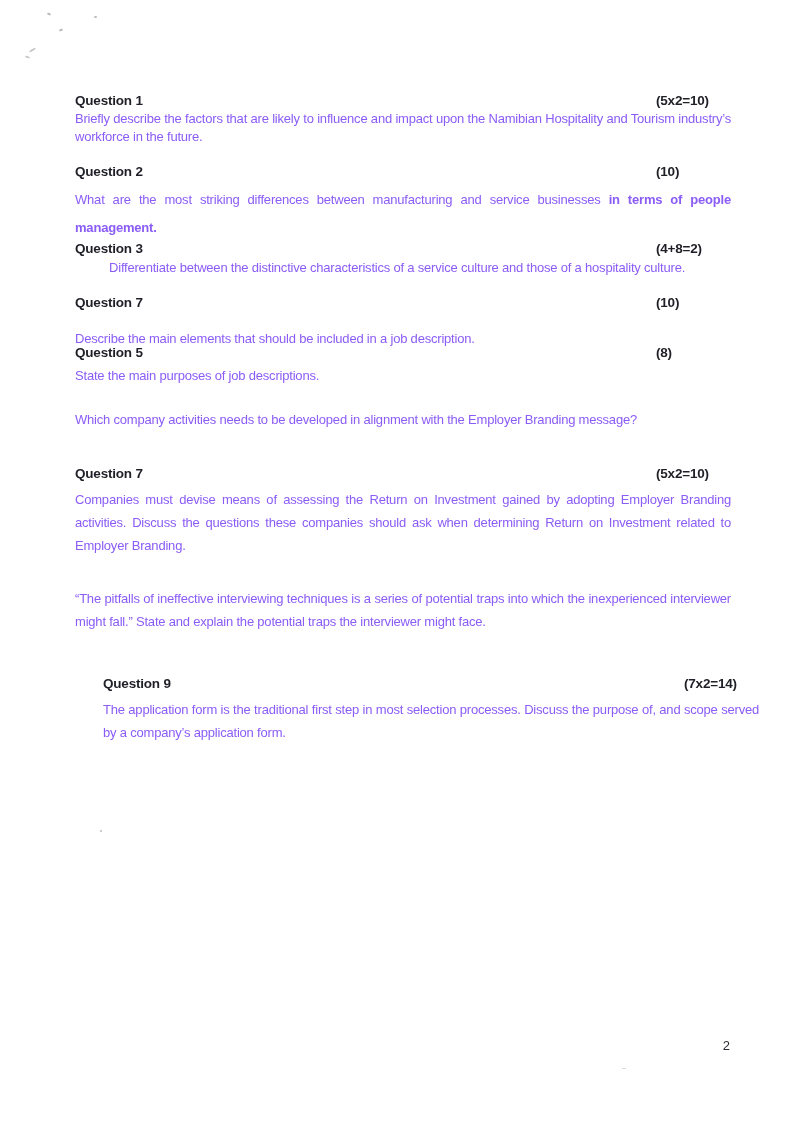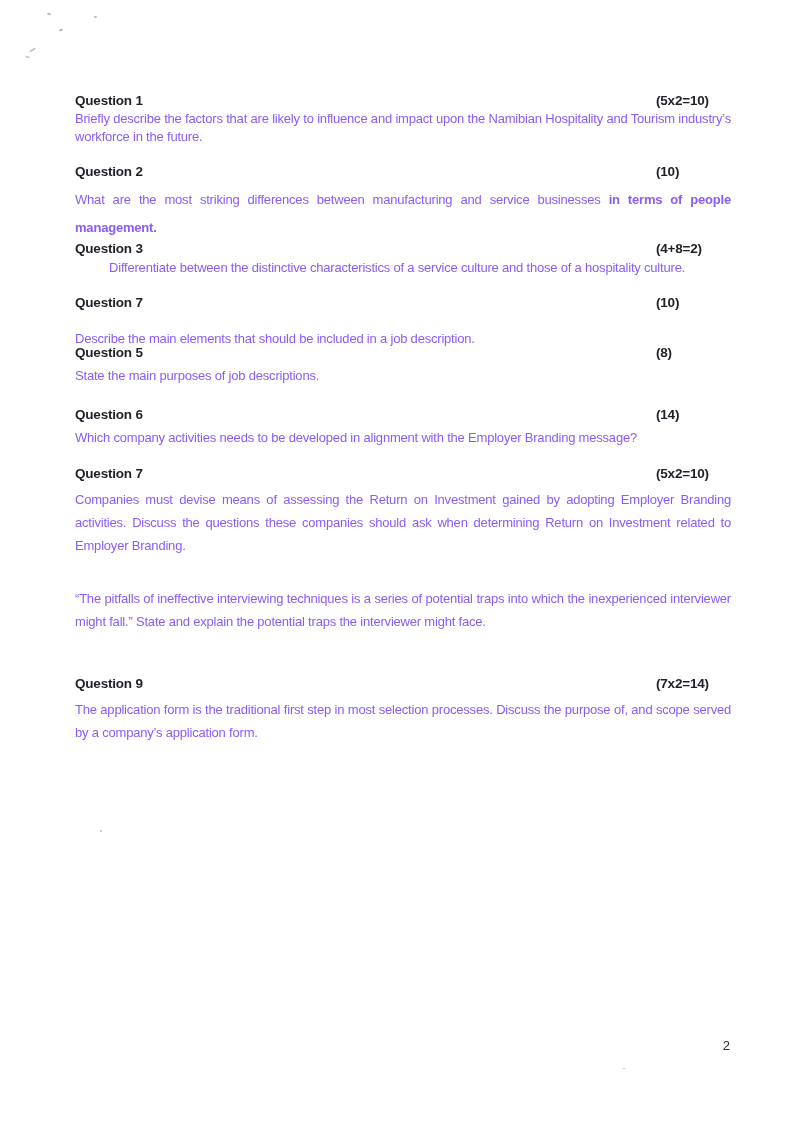--- a/index.html
+++ b/index.html
@@ -51,21 +51,21 @@
 
   
   .q1 { top: 92px; }
   .q2 { top: 163px; }
   .q3 { top: 240px; }
   .q4 { top: 294px; }
   .q5 { top: 344px; }
   .q6 { top: 406px; }
   .q7 { top: 465px; }
   .q8 { top: 582px; }
-  .q9 { top: 675px; }
+  .q9 { top: 675px; margin-left: 28px; }
 
   .q1 .qbody { margin-top: 0; }
   .q3 .qbody { margin-top: 1px; margin-left: 34px; }
   .q4 .qbody { margin-top: 18px; }
   .q2 .qbody { line-height: 28px; }
   .q7 .qbody, .q8 .qbody, .q9 .qbody { line-height: 23px; }
 
   .page-number {
     position: absolute;
     top: 1038px;
@@ -136,24 +136,20 @@
 
   <section class="question q5">
     <div class="qheader">
       <span class="qlabel">Question 5</span>
       <span class="qmarks">(8)</span>
     </div>
     <p class="qbody"><span>State the main purposes of job descriptions.</span></p>
   </section>
 
   <section class="question q6">
-    <div class="qheader">
-      <span class="qlabel">Question 6</span>
-      <span class="qmarks">(14)</span>
-    </div>
     <p class="qbody"><span>Which company activities needs to be developed in alignment with the Employer Branding message?</span></p>
   </section>
 
   <section class="question q7">
     <div class="qheader">
       <span class="qlabel">Question 7</span>
       <span class="qmarks">(5x2=10)</span>
     </div>
     <p class="qbody"><span>Companies must devise means of assessing the Return on Investment gained by adopting Employer Branding activities. Discuss the questions these companies should ask when determining Return on Investment related to Employer Branding.</span></p>
   </section>

